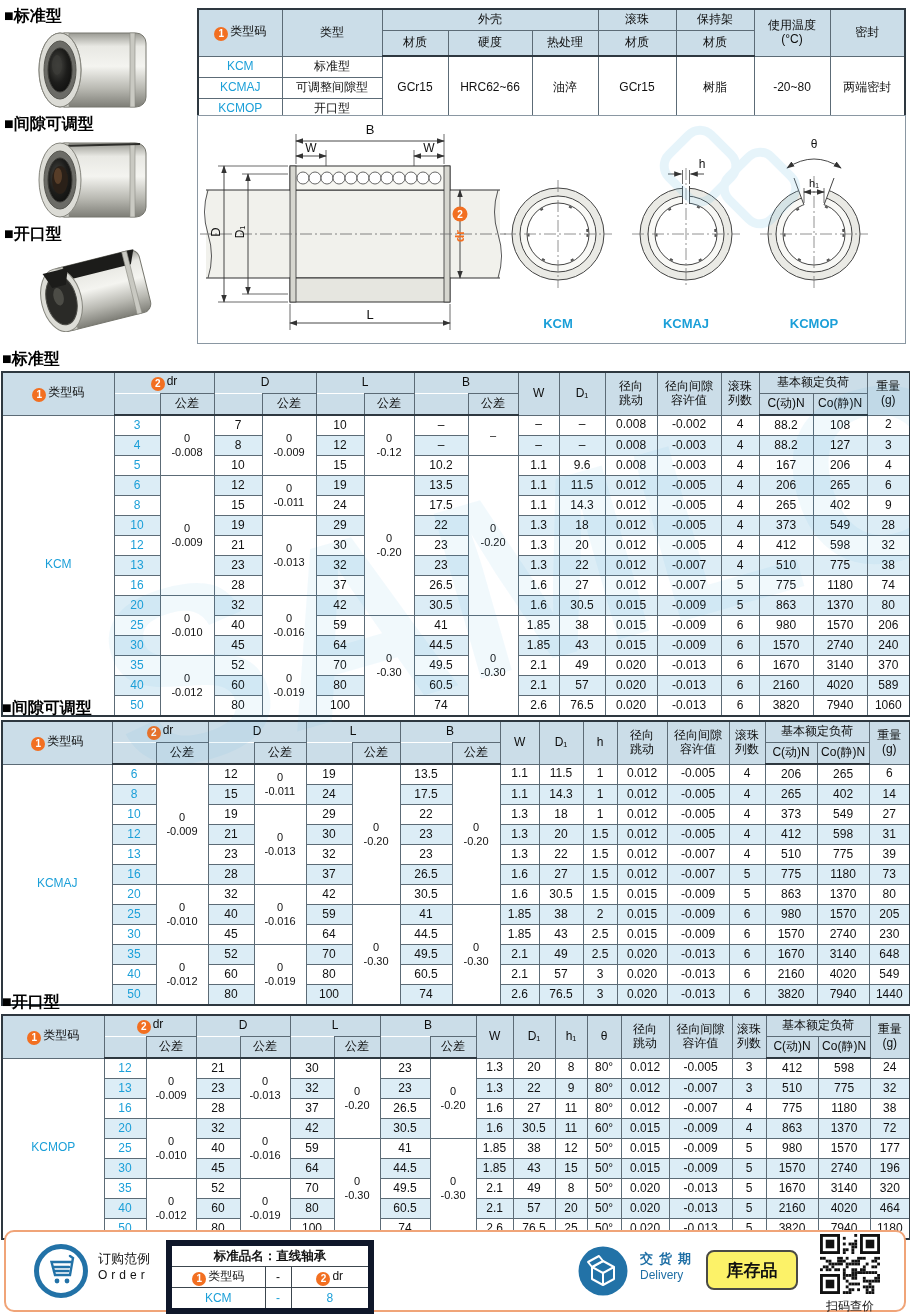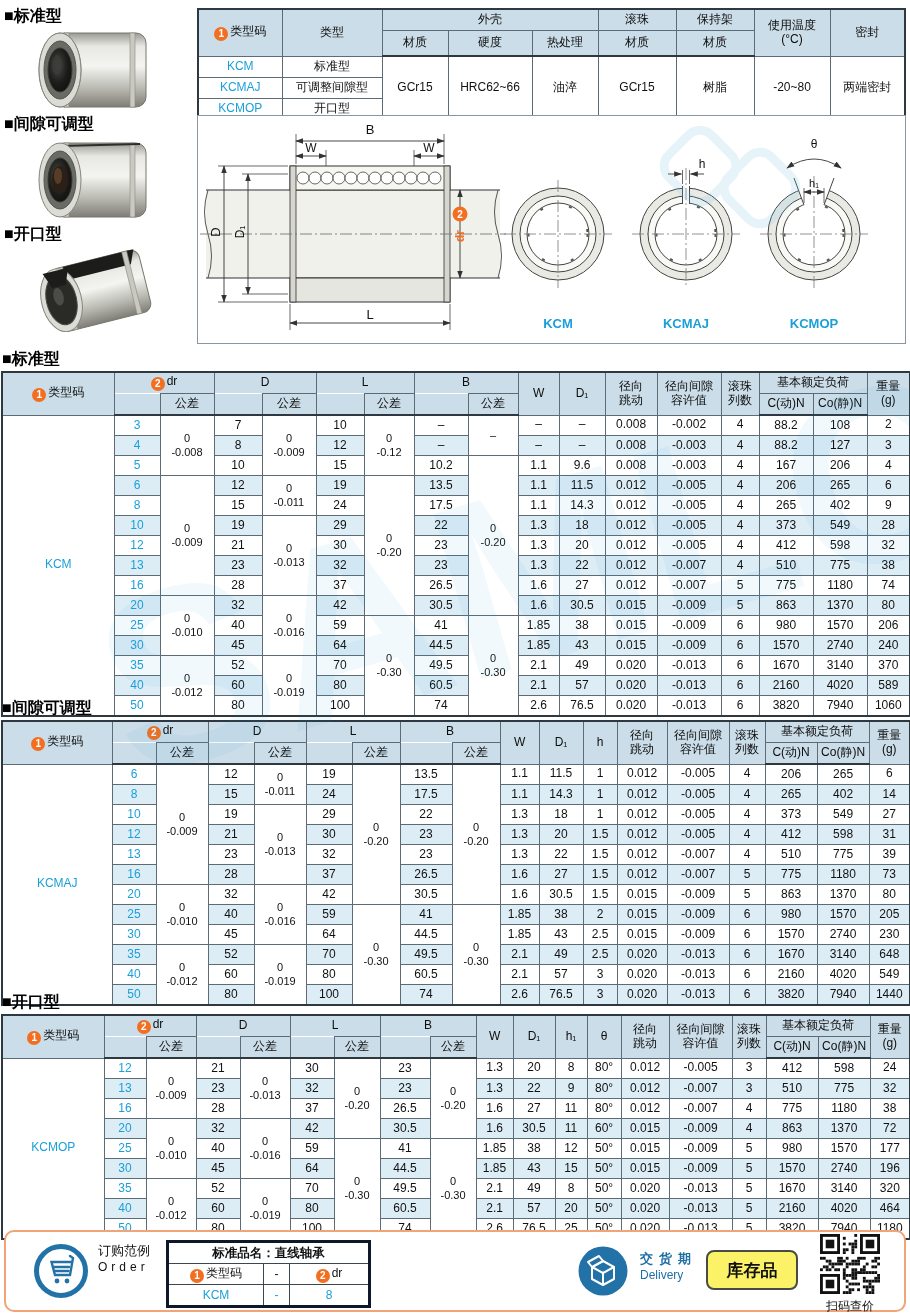--- a/index.html
+++ b/index.html
@@ -24,21 +24,21 @@
   .section-title{font-size:16px;font-weight:bold;color:#000;}
   
   .circ{display:inline-block;width:14px;height:14px;border-radius:50%;background:#f26f21;
         color:#fff;font-size:10px;line-height:14px;text-align:center;font-weight:bold;
         margin-right:2px;vertical-align:-2px;}
   
   .drawing-box{border:1px solid #8a97a2;background:#fff;}
   svg text{font-family:"Liberation Sans","DejaVu Sans",sans-serif;}
   
   .bottom-box{border:2px solid #f0a478;border-radius:10px;background:#fff;}
-  table.mini{border-collapse:collapse;border:3px solid #0f172a;background:#8b5cf6;}
+  table.mini{border-collapse:collapse;border:6px solid #0f172a;background:#8b5cf6;}
   table.mini th,table.mini td{border:1px solid #3c464e;font-size:12px;text-align:center;
         padding:0 4px;height:20px;font-weight:normal;background:#fff;}
   table.mini .blue{color:#1b9fd8;}
   .order-cn{font-size:13px;color:#111;}
   .order-en{font-size:12px;letter-spacing:4px;color:#111;}
   .deliv-cn{font-size:13px;color:#1f6fa5;letter-spacing:6px;font-weight:bold;}
   .deliv-en{font-size:12px;color:#1f6fa5;}
   .stock-pill{background:#fcf268;border:2px solid #4a4a45;border-radius:8px;
         font-size:17px;font-weight:bold;color:#111;display:flex;align-items:center;justify-content:center;}
   .qr-caption{font-size:12px;color:#111;text-align:center;}
@@ -1092,21 +1092,21 @@
   <svg class="abs" style="left:26px;top:10px;" width="58" height="58" viewBox="0 0 58 58">
     <circle cx="29" cy="29" r="24.5" fill="#fff" stroke="#2272a7" stroke-width="5"></circle>
     <g stroke="#2272a7" stroke-width="2.4" fill="none" stroke-linecap="round">
       <path d="M38 14 l3 2 -3 17 h-15 l-3.5 -13 h20"></path>
       <line x1="21" y1="25" x2="37" y2="25"></line>
       <line x1="22" y1="29" x2="36.5" y2="29"></line>
     </g>
     <circle cx="25" cy="39" r="2.4" fill="#2272a7"></circle>
     <circle cx="35" cy="39" r="2.4" fill="#2272a7"></circle>
   </svg>
-  <div class="abs" style="left:92px;top:10px;width:64px;">
+  <div class="abs" style="left:92px;top:18px;width:64px;">
     <div class="order-cn">订购范例</div>
     <div class="order-en">Order</div>
   </div>
 
   <div class="abs" style="left:160px;top:8px;">
     <table class="mini">
       <colgroup>
           <col style="width:96px">
           <col style="width:26px">
           <col style="width:80px">

